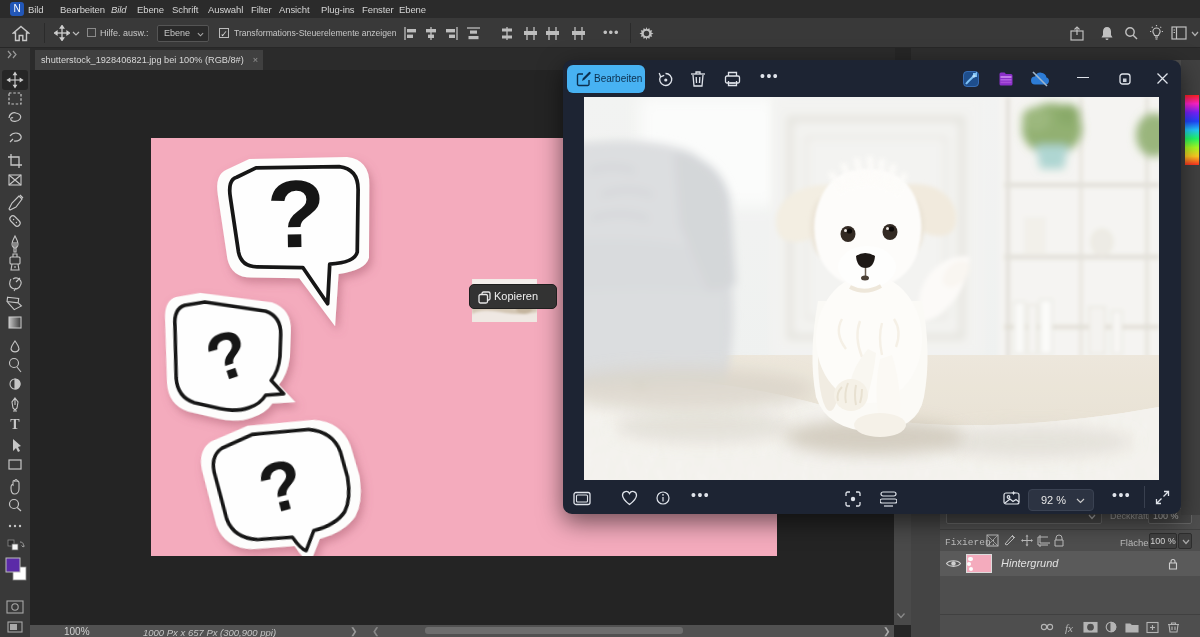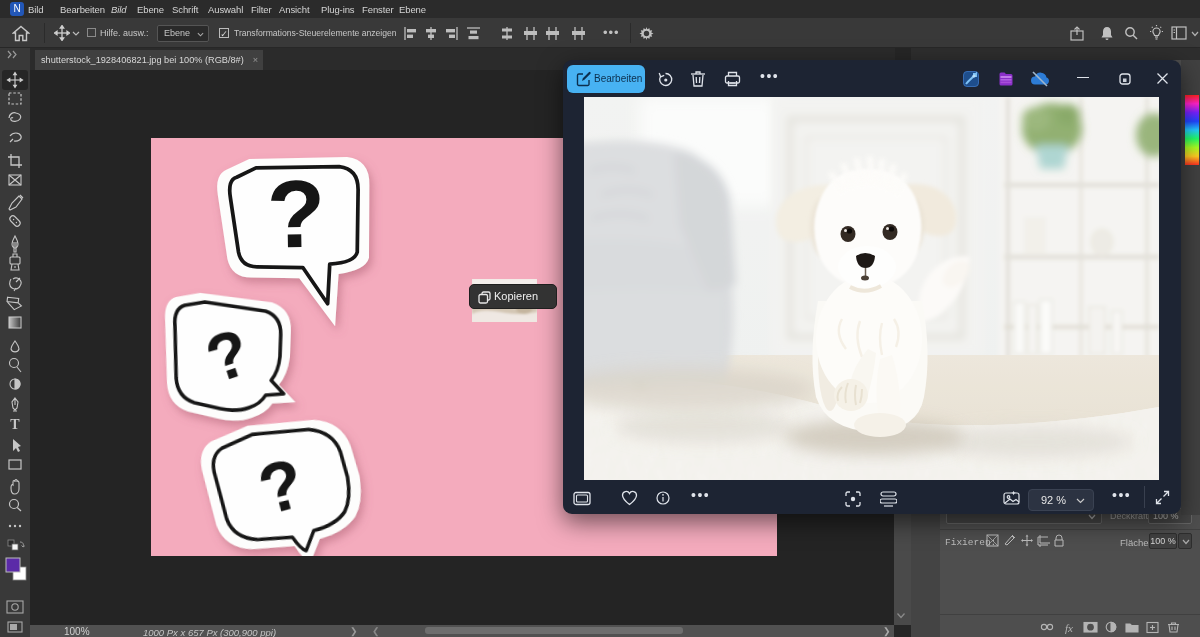--- a/index.html
+++ b/index.html
@@ -277,20 +277,35 @@
 <path d="M70 6 L70 4 A3 3 0 0 1 76 4 L76 6 M69 6 L77 6 L77 12 L69 12 Z"></path>
 </g>
     </svg>
 <div class="abs" style="left:180px;top:489px;font-size:9.5px;color:#bcbcbc;">Fläche:</div>
 <div class="abs" style="left:209px;top:485px;width:28px;height:16px;background:#414141;border:1px solid #2e2e2e;border-radius:2px;color:#d5d5d5;font-size:9px;line-height:15px;text-align:center;">100 %</div>
 <div class="abs" style="left:238px;top:485px;width:14px;height:16px;background:#414141;border:1px solid #2e2e2e;border-radius:2px;">
       <svg style="position:absolute;left:3px;top:5px;" width="8" height="6" viewBox="0 0 8 6">
         <path d="M1 1 L4 4.5 L7 1" stroke="#aaa" stroke-width="1.2" fill="none"></path>
       </svg>
     </div>
+<div class="abs" style="left:0px;top:503px;width:260px;height:25px;background:#5a5a5a;">
+<svg style="position:absolute;left:6px;top:7px;" width="15" height="11" viewBox="0 0 15 11">
+        <path d="M0.5 5.5 C3 1.8 12 1.8 14.5 5.5 C12 9.2 3 9.2 0.5 5.5 Z" fill="none" stroke="#cfcfcf" stroke-width="1.2"></path>
+        <circle cx="7.5" cy="5.5" r="2.2" fill="#cfcfcf"></circle>
+      </svg>
+<div style="position:absolute;left:26px;top:3px;width:26px;height:19px;background:#f4abbd;border:1px solid #dcdcdc;overflow:hidden;">
+        <div style="position:absolute;left:1px;top:2px;width:5px;height:4px;background:#fdfdfd;border-radius:2px;"></div>
+        <div style="position:absolute;left:0px;top:7px;width:4px;height:4px;background:#fdfdfd;border-radius:2px;"></div>
+        <div style="position:absolute;left:2px;top:12px;width:4px;height:4px;background:#fdfdfd;border-radius:2px;"></div>
+      </div>
+<div style="position:absolute;left:61px;top:6px;font-size:11px;font-style:italic;color:#e0e0e0;">Hintergrund</div>
+<svg style="position:absolute;left:228px;top:7px;" width="10" height="12" viewBox="0 0 10 12">
+        <path d="M3 5 L3 3.5 A2 2 0 0 1 7 3.5 L7 5 M1.5 5 L8.5 5 L8.5 11 L1.5 11 Z" fill="none" stroke="#cfcfcf" stroke-width="1.1"></path>
+      </svg>
+</div>
 <div class="abs" style="left:0;top:566px;width:260px;height:1px;background:#404040;"></div>
 <svg class="abs" style="left:99px;top:572px;" width="150" height="14" viewBox="0 0 150 14">
 <g stroke="#b4b4b4" stroke-width="1.1" fill="none">
 <circle cx="5" cy="7" r="2.6"></circle>
         <circle cx="11" cy="7" r="2.6"></circle>
 <text x="26" y="11.5" font-size="11" font-style="italic" fill="#b4b4b4" stroke="none" font-family="Liberation Serif,serif">fx</text>
 <rect x="45" y="2.5" width="13" height="9.5" fill="#b4b4b4"></rect>
         <circle cx="51.5" cy="7.2" r="2.8" fill="#4e4e4e" stroke="#4e4e4e"></circle>
 <circle cx="72" cy="7" r="4.8"></circle>
         <path d="M72 2.2 A4.8 4.8 0 0 1 72 11.8 Z" fill="#b4b4b4"></path>

